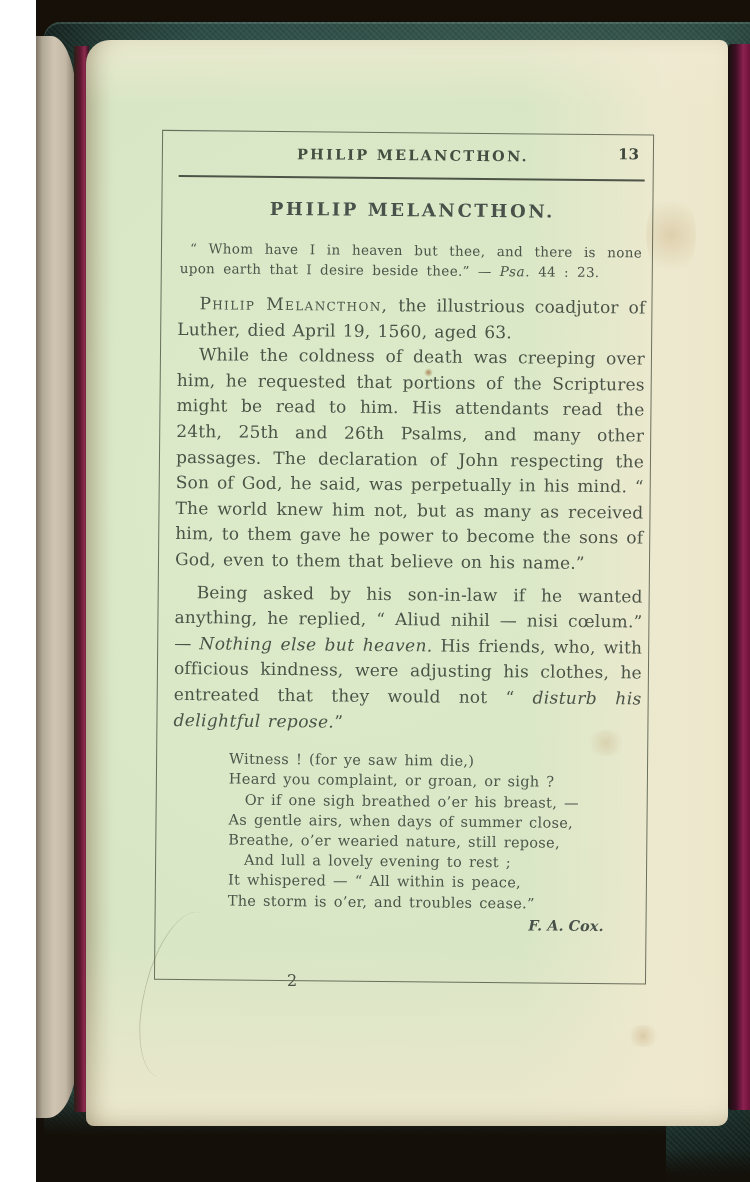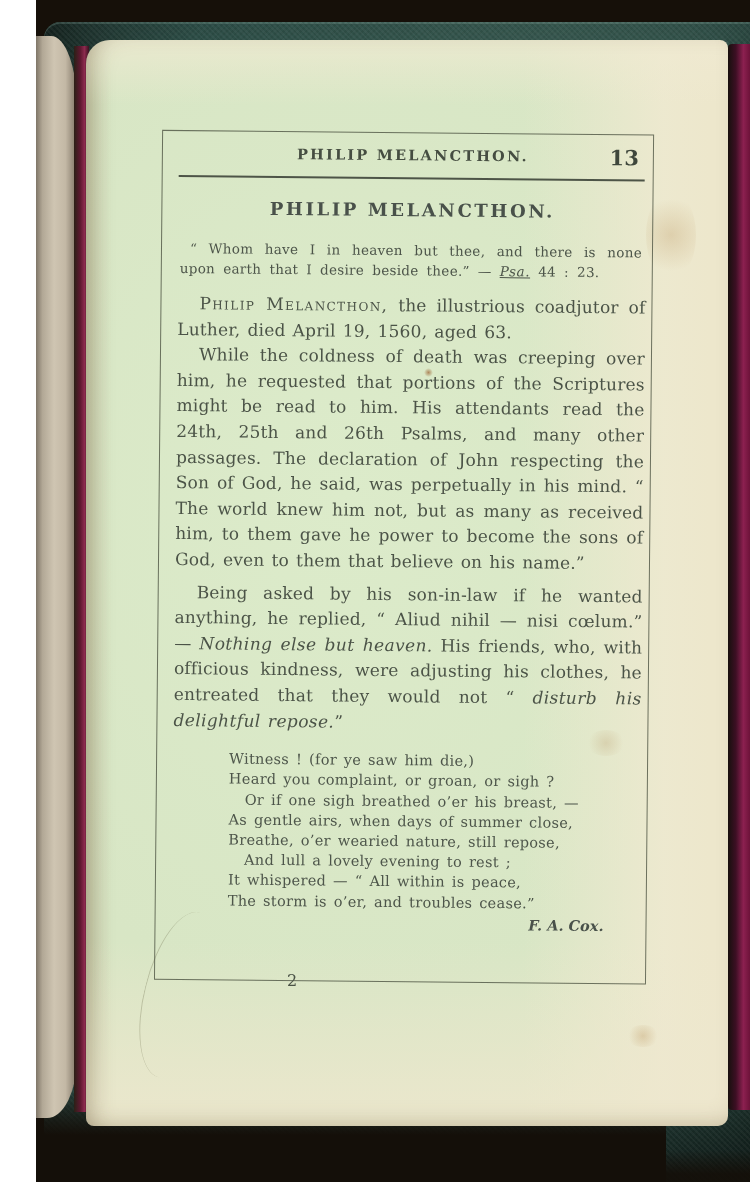--- a/index.html
+++ b/index.html
@@ -66,28 +66,28 @@
   .fox-d{left:540px;top:985px;width:34px;height:22px;background:radial-gradient(circle,rgba(170,120,55,.25),rgba(170,120,55,0) 70%);}
   
   .frame{
     position:absolute;left:76px;top:90px;width:492px;height:850px;box-sizing:border-box;
     border:1.8px solid rgba(72,78,62,.78);
     padding:12px 6px 0 16px;
     transform:rotate(.55deg);transform-origin:14px 14px;
   }
   .hdr-row{position:relative;text-align:center;height:20px;}
   .running-hdr{font-size:14.5px;font-weight:bold;letter-spacing:2.2px;color:#454d41;}
-  .pageno{position:absolute;right:8px;top:-2px;font-size:21px;font-weight:bold;color:#3f473c;}
+  .pageno{position:absolute;right:8px;top:-2px;font-size:15px;font-weight:bold;color:#3f473c;}
   .rule{border:none;border-top:2.2px solid #4d5447;margin:12px 2px 0 0;}
   .chapter-title{margin-top:20px;text-align:center;font-size:18px;font-weight:bold;letter-spacing:2.6px;color:#49514a;}
   .epigraph{
     margin:20px 4px 0 2px;font-size:13.5px;line-height:20px;
     word-spacing:3.5px;letter-spacing:.3px;text-indent:10px;text-align:justify;color:#4d554a;
   }
-  .epigraph i{letter-spacing:.6px;text-decoration:underline;}
+  .epigraph i{letter-spacing:.6px;}
   .par{
     font-size:17px;line-height:25.6px;margin:0;text-align:justify;
     text-indent:22px;word-spacing:1.5px;letter-spacing:.2px;
   }
   .par.first{margin-top:13px;}
   .par.p3{margin-top:7px;}
   .sc{font-variant:small-caps;letter-spacing:1.4px;}
   .ital{font-style:italic;letter-spacing:.4px;}
   .poem{margin:15px 0 0 56px;font-size:14.5px;line-height:20.2px;word-spacing:2px;letter-spacing:.3px;color:#4d554a;}
   .poem-line.indent{margin-left:16px;}

